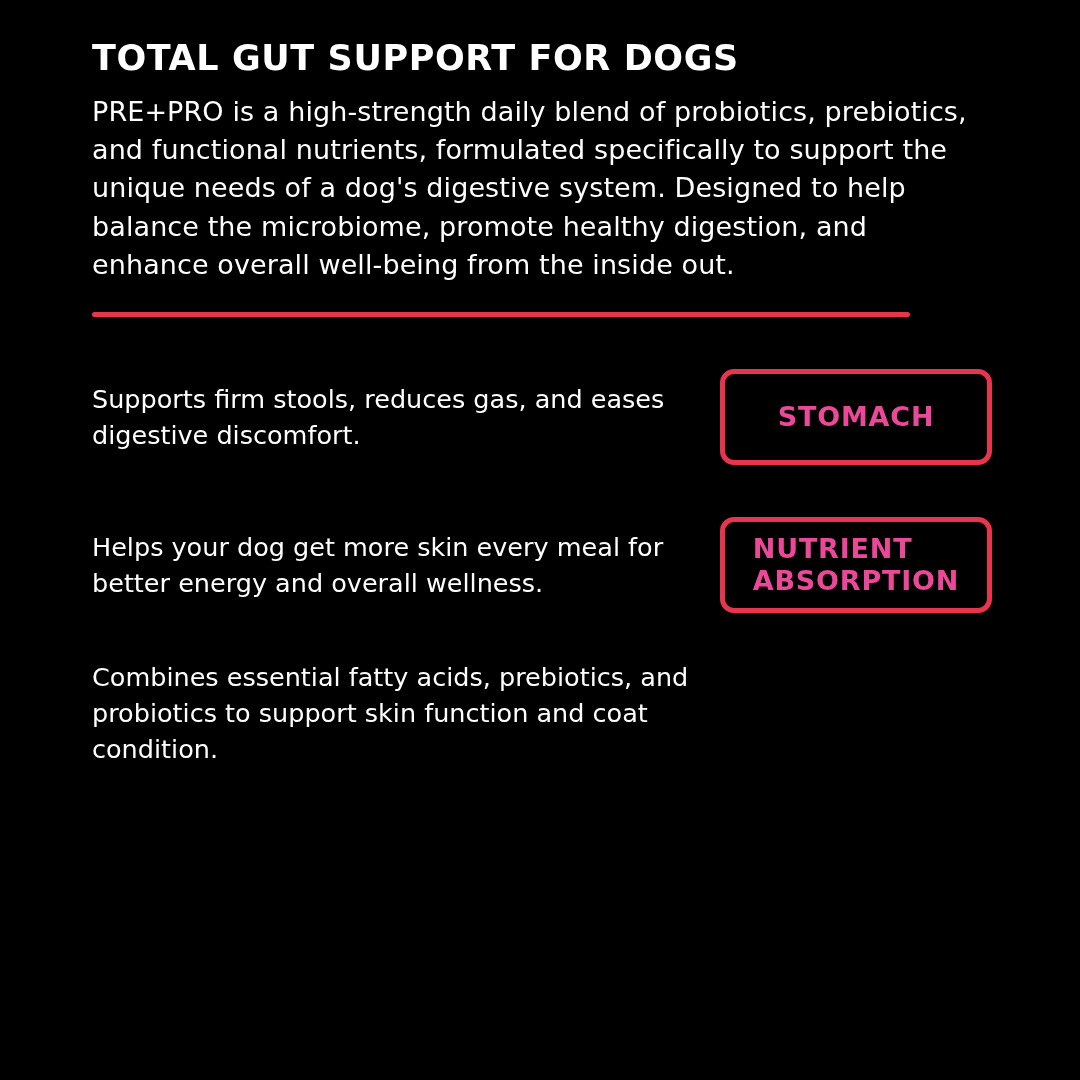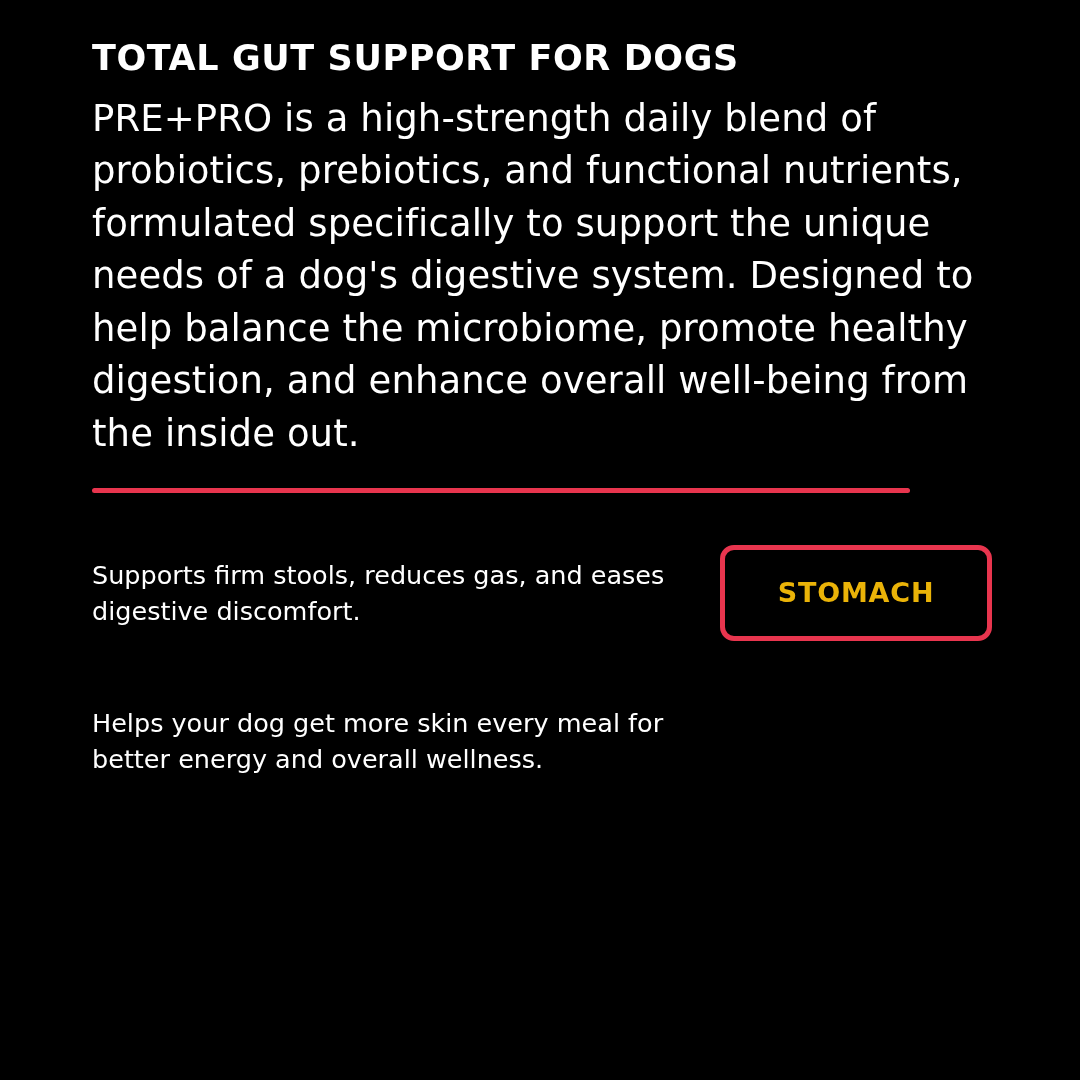--- a/index.html
+++ b/index.html
@@ -33,21 +33,21 @@
     line-height: 1.05;
     margin: 8px 0 16px 4px;
     color: #ffffff;
     text-transform: uppercase;
   }
 
   
   .intro {
     font-family: "DejaVu Sans", sans-serif;
     font-weight: 400;
-    font-size: 37px;
+    font-size: 27px;
     line-height: 1.42;
     letter-spacing: 0.1px;
     margin: 0 0 0 4px;
     color: #ffffff;
     max-width: 910px;
   }
 
   
   .divider {
     margin: 28px 4px 26px 4px;
@@ -89,21 +89,21 @@
     border: 5px solid #e8354e;
     border-radius: 14px;
     background: #000000;
     text-align: left;
     padding: 2px 8px;
     font-family: "DejaVu Sans", sans-serif;
     font-weight: 700;
     font-size: 27px;
     line-height: 1.2;
     letter-spacing: 0.8px;
-    color: #eab308;
+    color: #ec4899;
     text-transform: uppercase;
     display: flex;
     align-items: center;
     justify-content: center;
     min-height: 96px;
   }
 
   .badge span { display: block; }
   .badge .l2 { display: block; }
 </style>
@@ -125,19 +125,26 @@
       <div class="badge">
         <div>
           <span class="l1">STOMACH</span>
         </div>
       </div>
     </div>
 
 
     <div class="benefit-row">
       <div class="benefit-text">Helps your dog get more skin every meal for better energy and overall wellness.</div>
+      <div class="badge">
+        <div>
+          <span class="l1">NUTRIENT</span>
+          <span class="l2">ABSORPTION</span>
+        </div>
+      </div>
     </div>
 
     <div class="benefit-row">
+      <div class="benefit-text">Combines essential fatty acids, prebiotics, and probiotics to support skin function and coat condition.</div>
     </div>
 
   </div>
 </div>
 
 </body></html>

